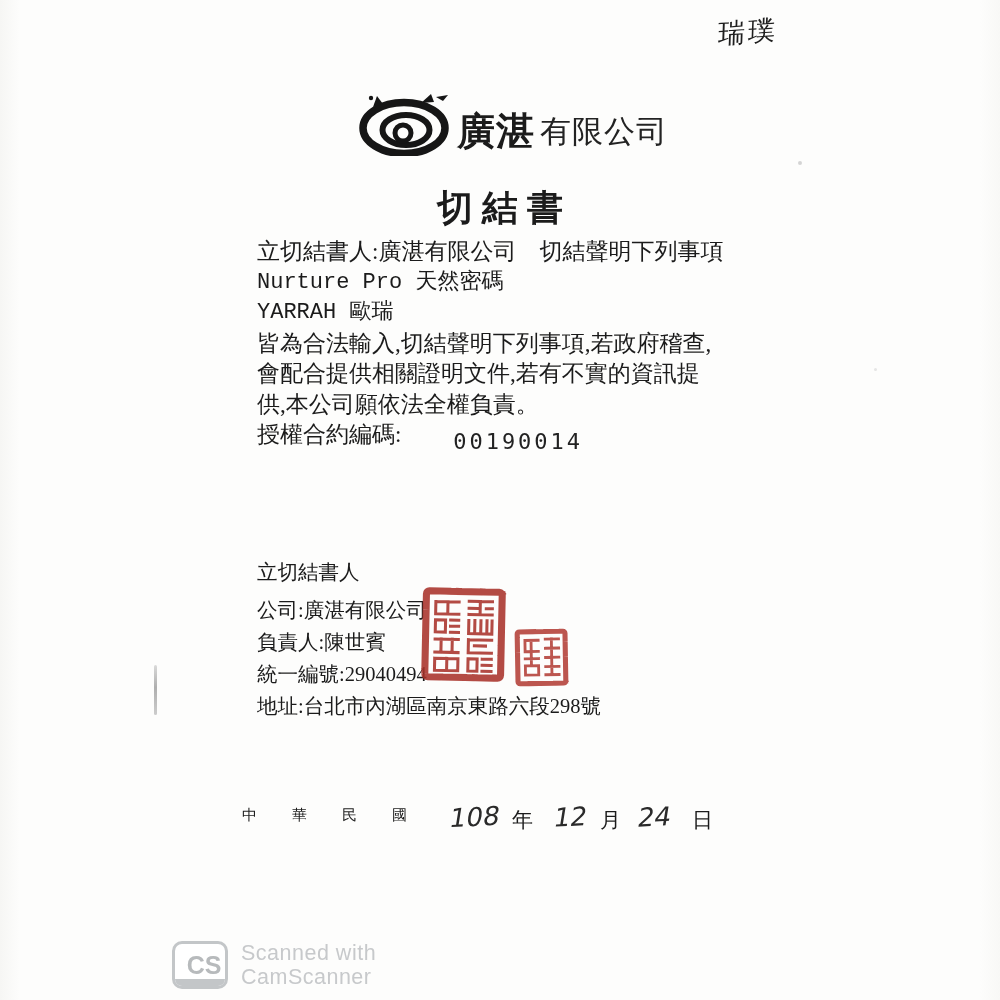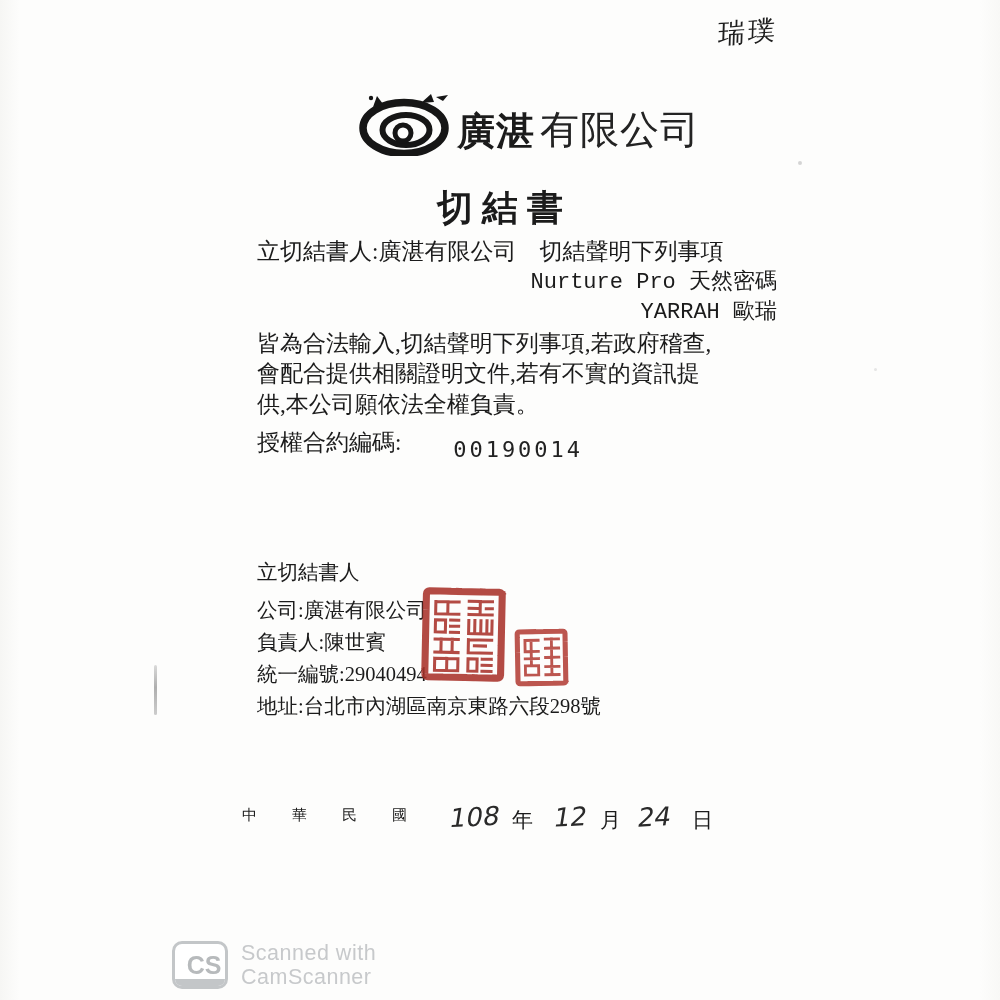--- a/index.html
+++ b/index.html
@@ -35,22 +35,22 @@
   }
   .logo-mark { width: 96px; height: 62px; }
   .logo-primary {
     font-size: 38px;
     font-weight: 700;
     letter-spacing: 1px;
     line-height: 1;
     padding-bottom: 6px;
   }
   .logo-secondary {
-    font-family: Liberation Serif, serif;
-    font-size: 39px;
+    font-family: Liberation Mono, monospace;
+    font-size: 31px;
     color: #232323;
     letter-spacing: 1px;
     line-height: 1;
     padding-bottom: 7px;
   }
 
   
   .doc-title {
     position: absolute;
     top: 184px;
@@ -65,22 +65,22 @@
 
   
   .body-block {
     position: absolute;
     left: 257px;
     top: 237px;
     width: 520px;
     font-size: 23px;
     line-height: 30.5px;
   }
-  .latin-line { font-family: "Liberation Mono", monospace; font-size: 22px; text-align: right; }
-  .auth-row { white-space: nowrap; margin-top: 8px; }
+  .latin-line { font-family: "Liberation Mono", monospace; font-size: 22px; }
+  .auth-row { white-space: nowrap; }
   .auth-code {
     display: inline-block;
     margin-left: 46px;
     position: relative;
     top: 7px;
     font-family: "DejaVu Sans Mono", monospace;
     font-size: 22px;
     letter-spacing: 3px;
     color: #222;
   }

